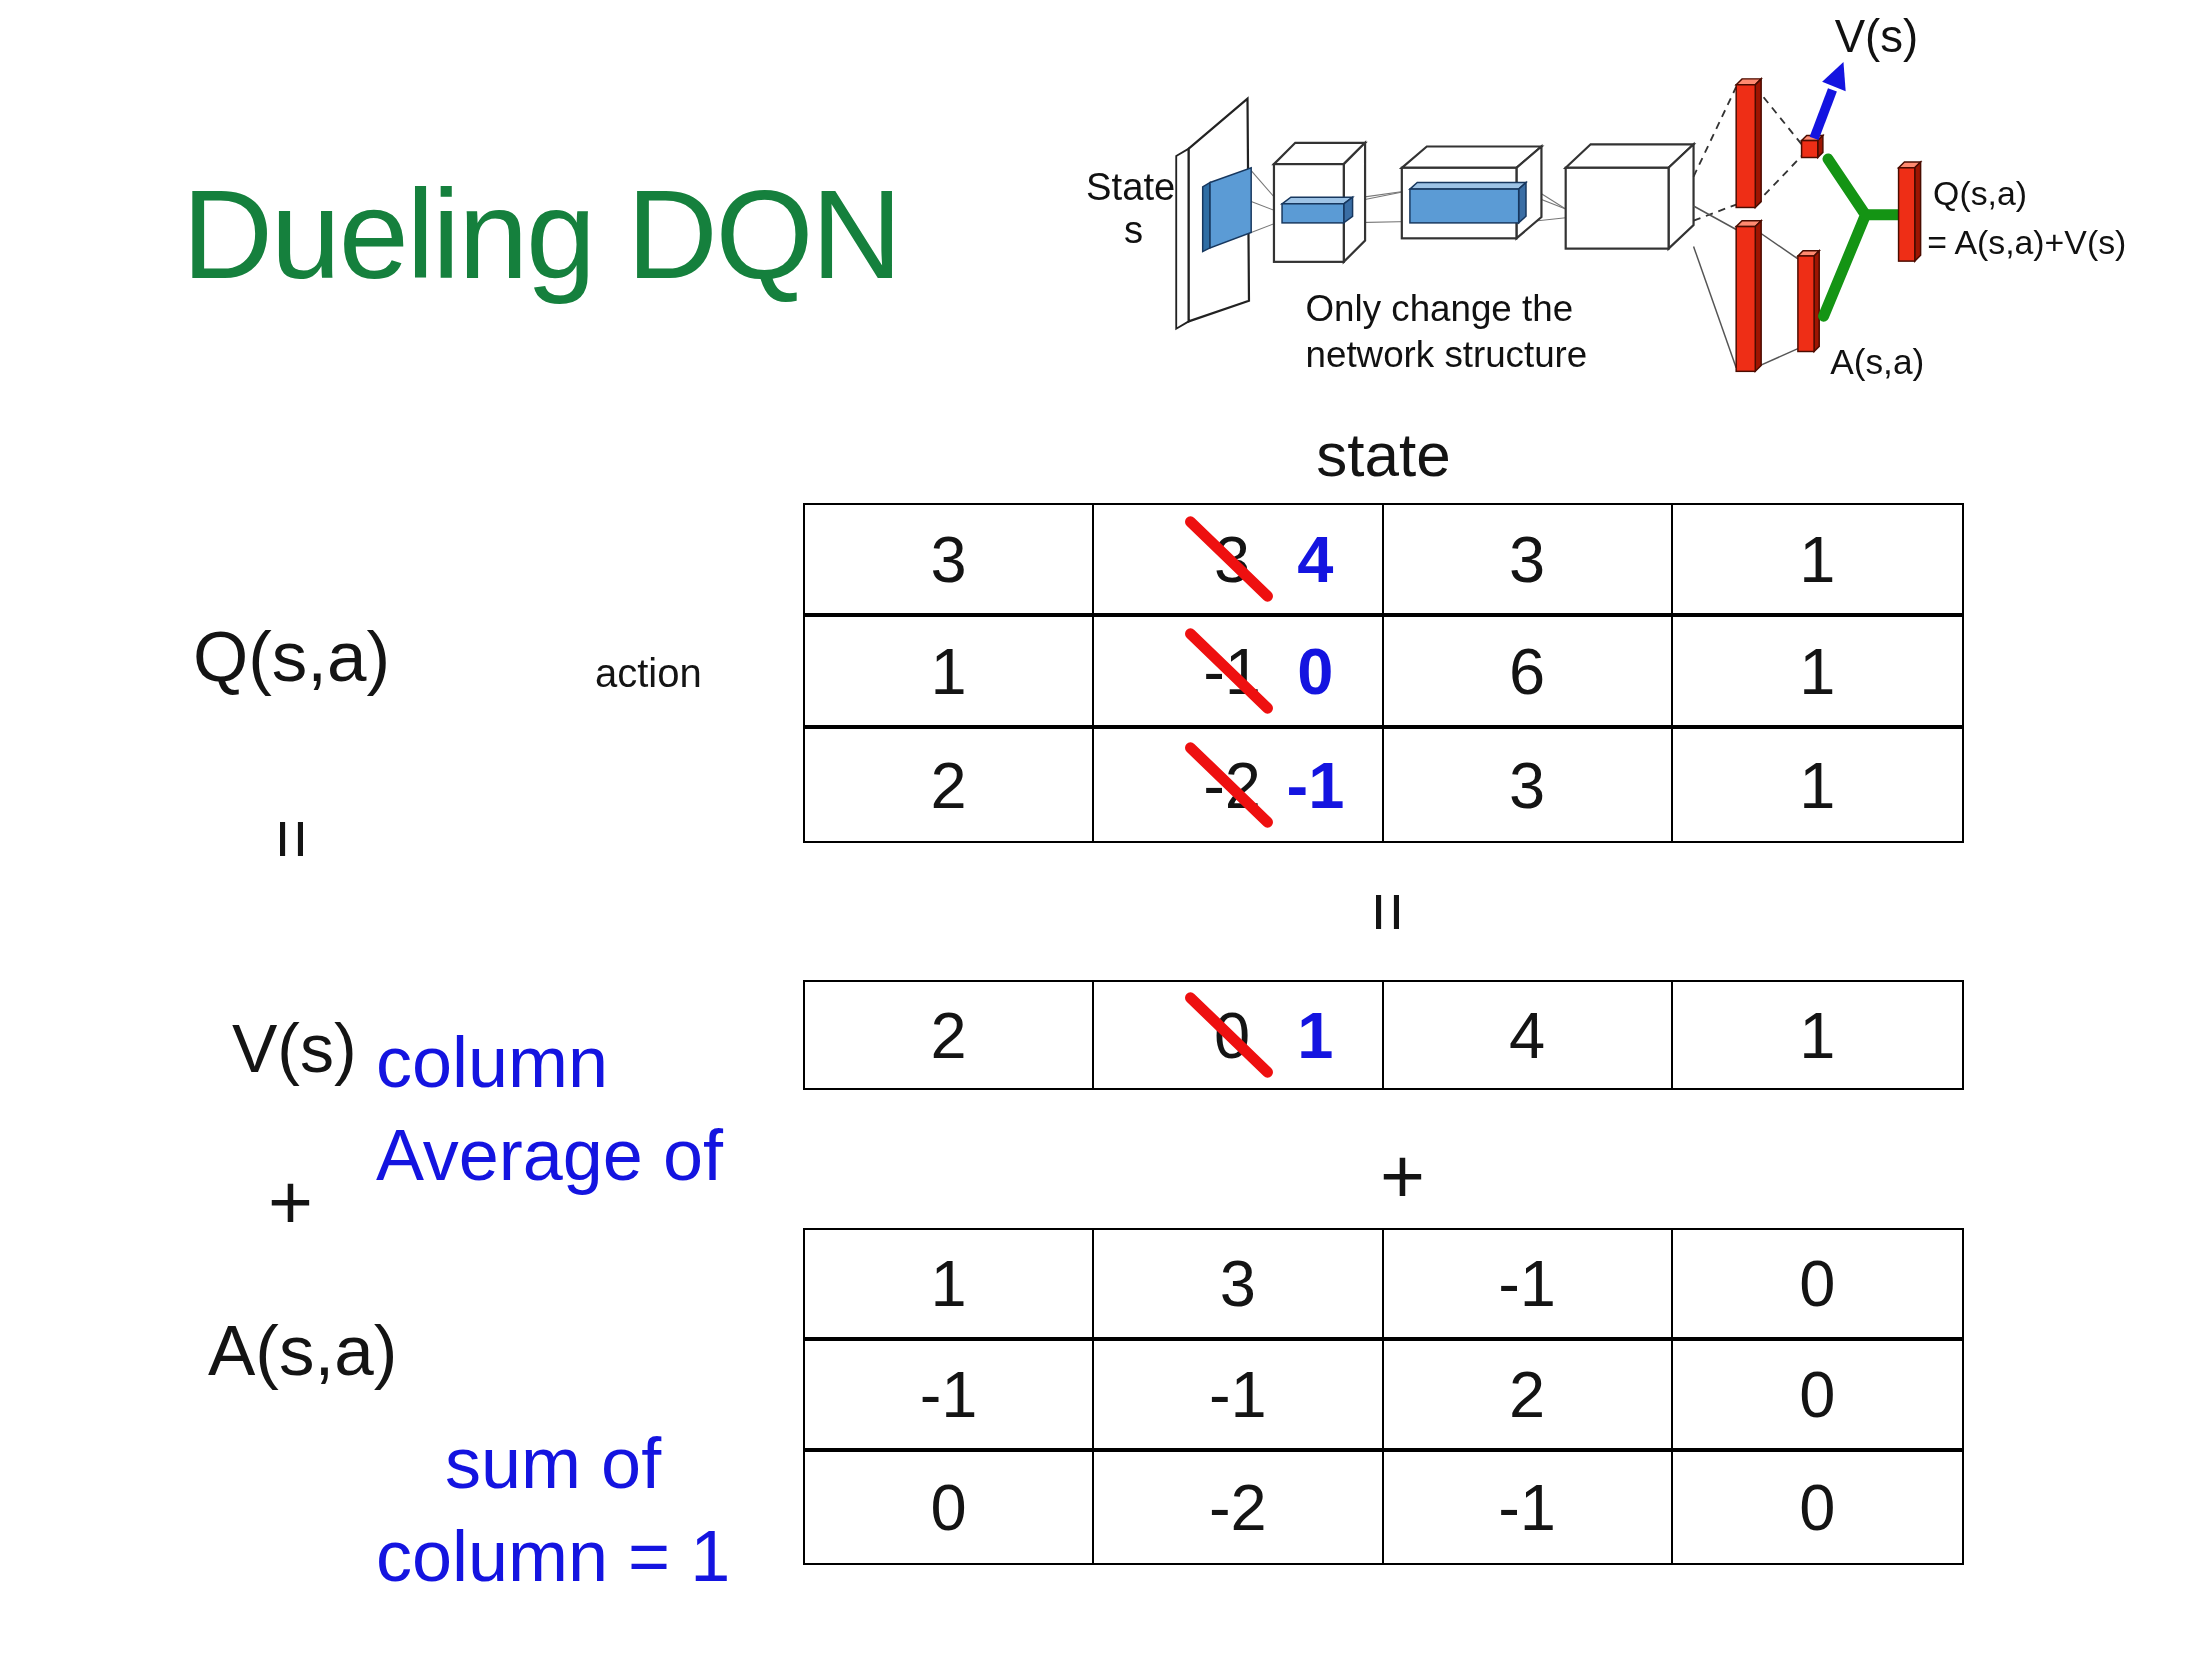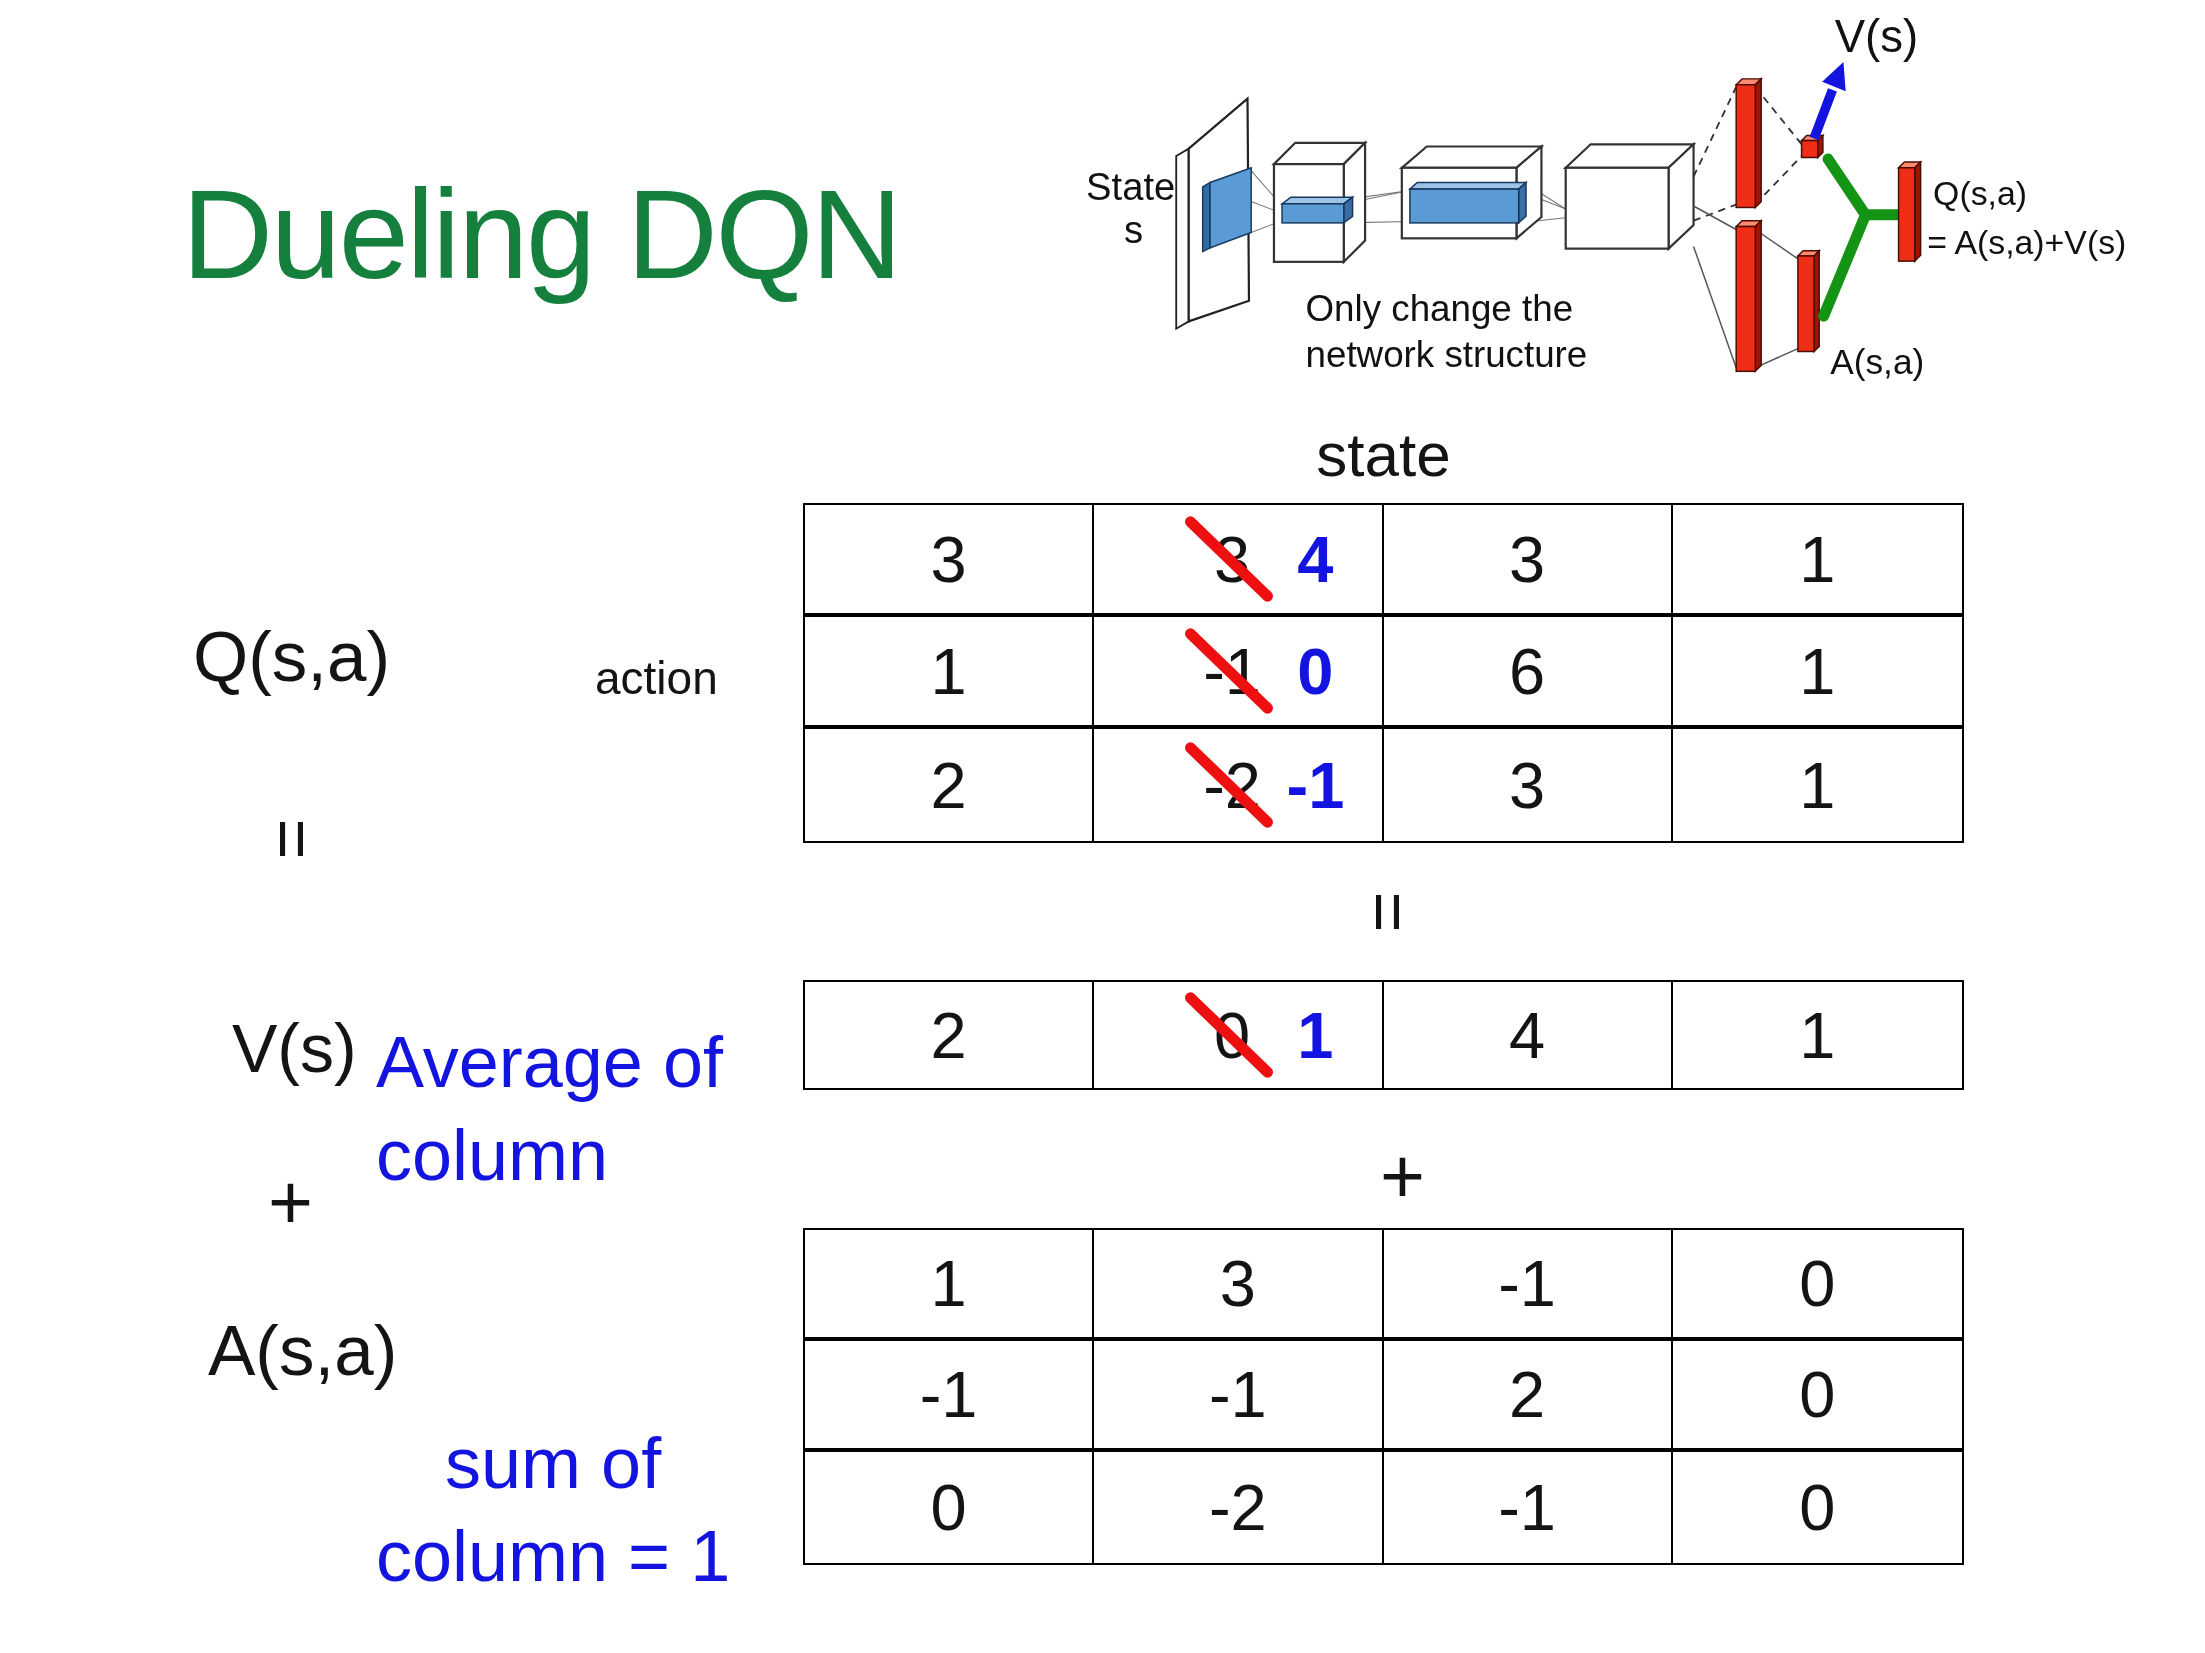--- a/index.html
+++ b/index.html
@@ -15,21 +15,21 @@
     white-space:nowrap;
   }
 
   
   .diagram { position:absolute; left:1066px; top:0px; width:1139px; height:412px; }
   .diagram text { font-family:"Liberation Sans", sans-serif; fill:#111; }
 
   
   .lbl { position:absolute; white-space:nowrap; color:#141414; }
   .q-label      { left:193px;  top:616px;  font-size:71px; }
-  .action-label { left:595px;  top:651px;  font-size:46px; }
+  .action-label { left:595px;  top:651px;  font-size:40px; }
   .v-label      { left:232px;  top:1009px; font-size:68px; }
   .a-label      { left:208px;  top:1310px; font-size:71px; }
   .note { position:absolute; color:#1414e0; font-size:72px; line-height:1.29; white-space:nowrap; }
   .avg-note { left:376px; top:1016px; }
   .sum-note { left:376px; top:1417px;text-align:center; }
 
   .sym { position:absolute; display:flex; align-items:center; justify-content:center; color:#141414; }
   .eq-left  { left:248px;  top:798px; width:88px; height:81px; font-size:70px; }
   .eq-mid   { left:1344px; top:869px; width:88px; height:85px; font-size:70px; }
   .plus-left{ left:252px;  top:1160px; width:77px; height:85px; font-size:77px; }
@@ -188,22 +188,22 @@
     <text x="1040" y="508" font-size="48">A(s,a)</text>
   </svg>
 
   <div class="lbl q-label">Q(s,a)</div>
   <div class="lbl action-label">action</div>
   <div class="sym eq-left">
       <span class="rot90">=</span>
     </div>
   <div class="lbl v-label">V(s)</div>
   <div class="note avg-note">
+    <div>column</div>
     <div>Average of</div>
-    <div>column</div>
   </div>
   <div class="sym plus-left">+</div>
   <div class="lbl a-label">A(s,a)</div>
   <div class="note sum-note">
     <div>sum of</div>
     <div>column = 1</div>
   </div>
 
   <div class="state-header">state</div>
 

